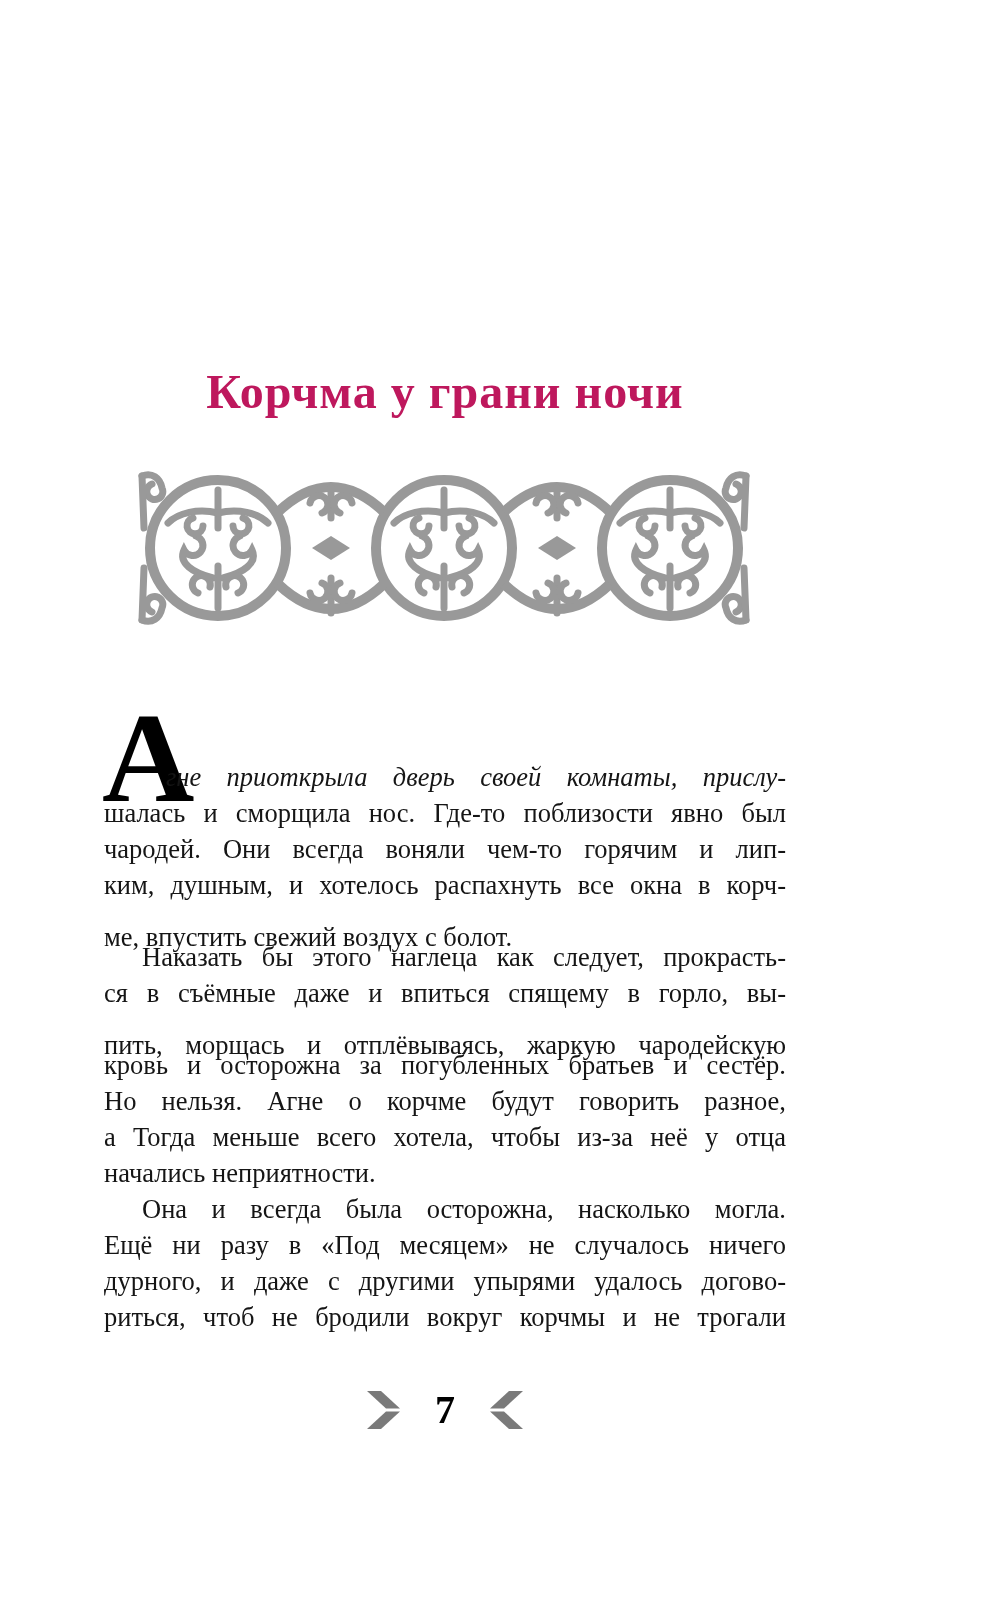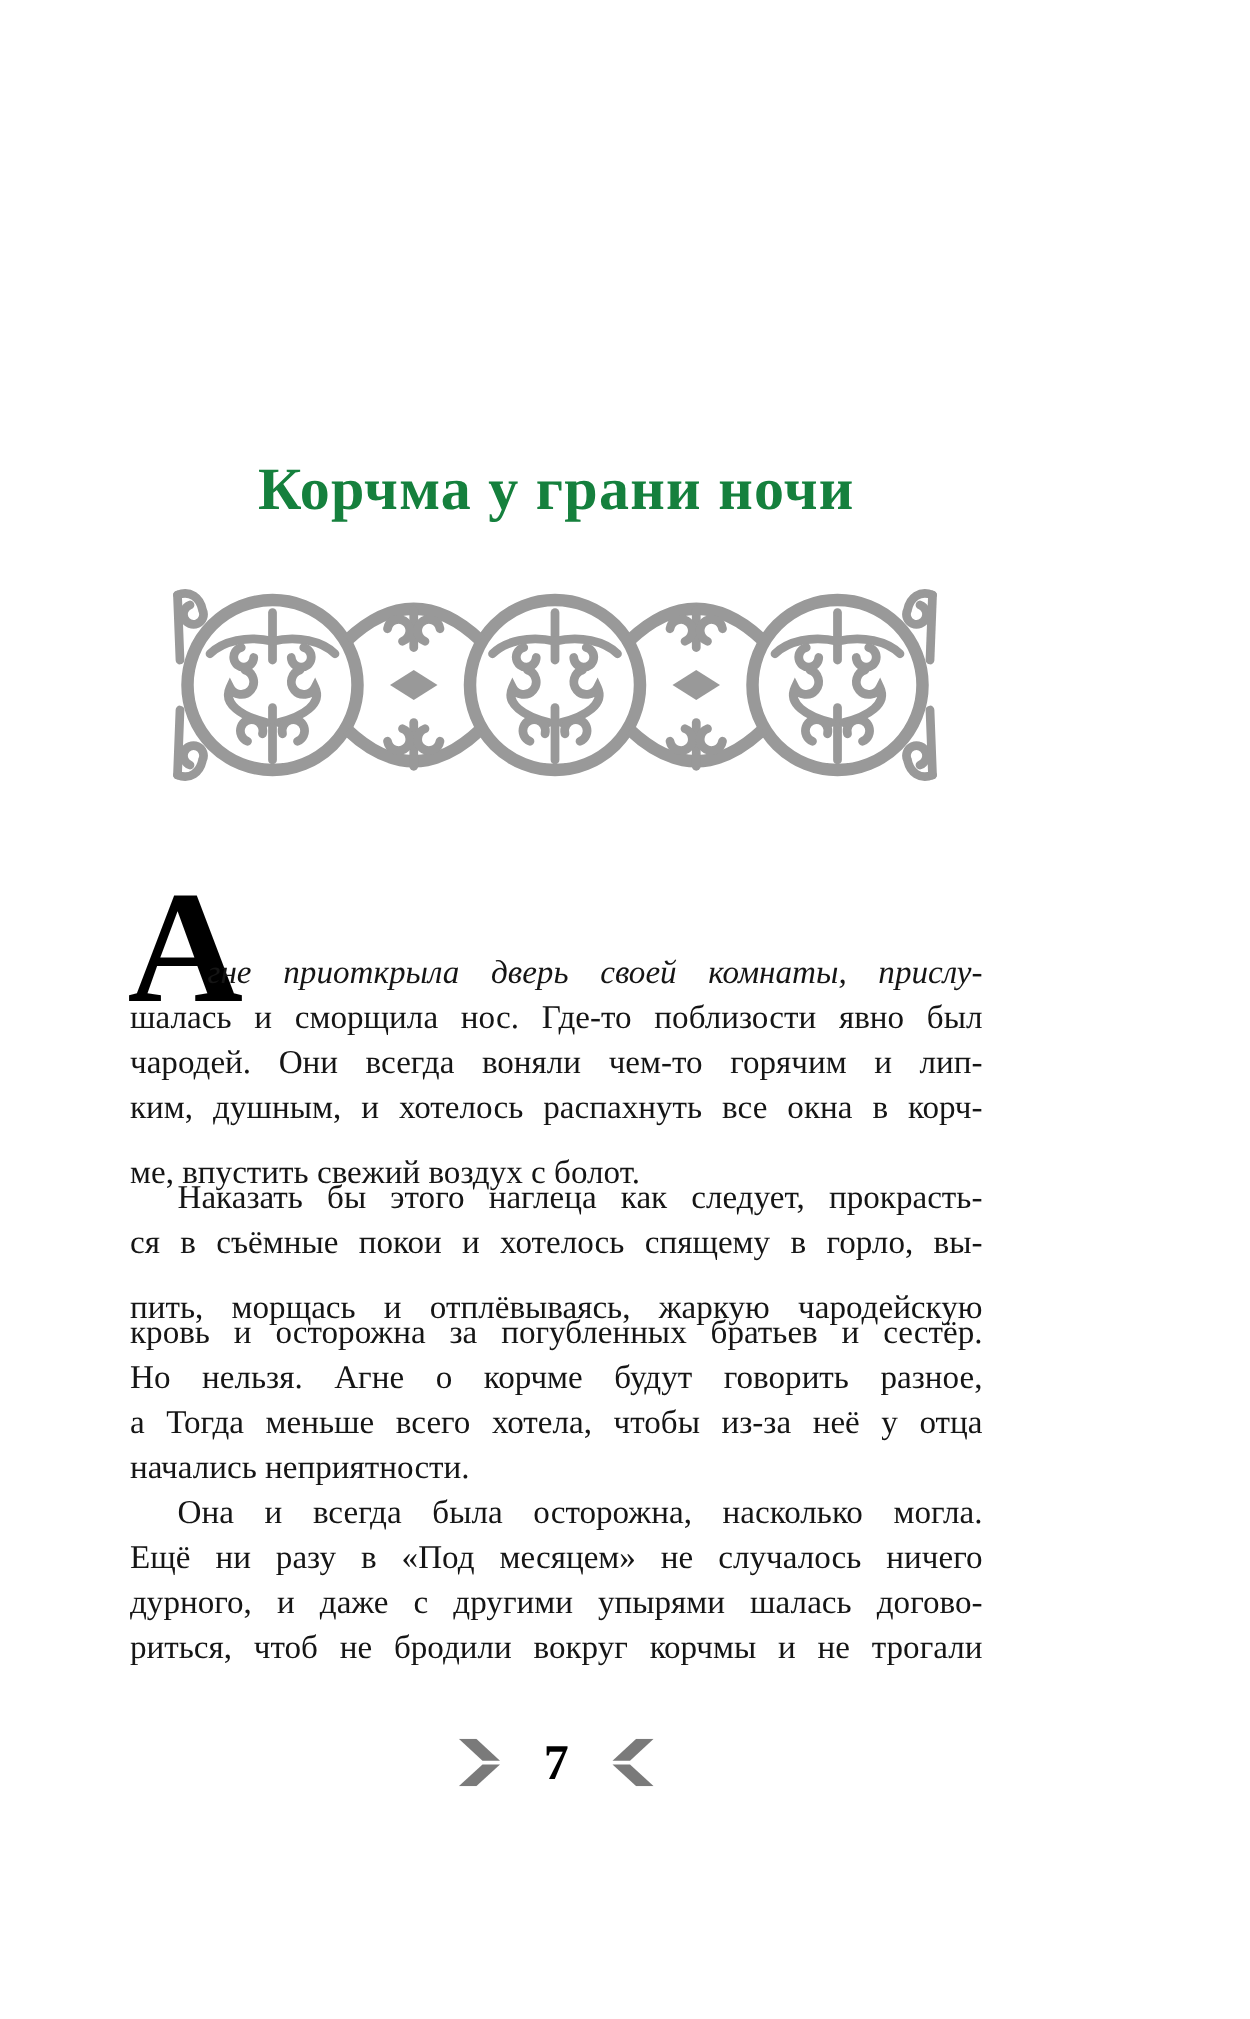--- a/index.html
+++ b/index.html
@@ -6,21 +6,21 @@
   body { width: 1000px; height: 1615px; position: relative; overflow: hidden; }
   .page { position: absolute; left: 0; top: 0; width: 1000px; height: 1615px; background: #fff; }
   .chapter-label {
     position: absolute; left: 0; width: 890px; top: 282px; text-align: center;
     font-family: "Liberation Serif", "DejaVu Serif", serif;
     font-size: 58px; letter-spacing: 9px; color: #111; line-height: 1;
   }
   .chapter-title {
     position: absolute; left: 0; width: 890px; top: 368px; text-align: center;
     font-family: "Liberation Serif", "DejaVu Serif", serif;
-    font-size: 48px; font-weight: bold; color: #15803d; line-height: 1; letter-spacing: 1px;
+    font-size: 48px; font-weight: bold; color: #be185d; line-height: 1; letter-spacing: 1px;
   }
   .ornament { position: absolute; left: 138px; top: 468px; width: 612px; height: 160px; }
   .body-text {
     position: absolute; left: 104px; top: 0; width: 682px;
     font-family: "Liberation Serif", "DejaVu Serif", serif;
     font-size: 26.5px; color: #151515;
   }
   .line { position: absolute; left: 0; width: 682px; white-space: nowrap; text-align: justify; text-align-last: justify; line-height: 1; }
   .line.last { text-align-last: left; }
   .line.indent { padding-left: 38px; width: 644px; }
@@ -126,29 +126,29 @@
 
   <div class="dropcap">А</div>
 
   <div class="body-text">
     <div class="line" style="left:62px; width:620px; top:764px;font-style:italic;">гне приоткрыла дверь своей комнаты, прислу-</div>
     <div class="line" style="top:800px;">шалась и сморщила нос. Где-то поблизости явно был</div>
     <div class="line" style="top:836px;">чародей. Они всегда воняли чем-то горячим и лип-</div>
     <div class="line" style="top:872px;">ким, душным, и хотелось распахнуть все окна в корч-</div>
     <div class="line last" style="top:908px;margin-top:16px;">ме, впустить свежий воздух с болот.</div>
     <div class="line indent" style="top:944px;">Наказать бы этого наглеца как следует, прокрасть-</div>
-    <div class="line" style="top:980px;">ся в съёмные покои и хотелось спящему в горло, вы-</div>
+    <div class="line" style="top:980px;">ся в съёмные даже и впиться спящему в горло, вы-</div>
     <div class="line" style="top:1016px;margin-top:16px;">пить, морщась и отплёвываясь, жаркую чародейскую</div>
     <div class="line" style="top:1052px;">кровь и осторожна за погубленных братьев и сестёр.</div>
     <div class="line" style="top:1088px;">Но нельзя. Агне о корчме будут говорить разное,</div>
     <div class="line" style="top:1124px;">а Тогда меньше всего хотела, чтобы из-за неё у отца</div>
     <div class="line last" style="top:1160px;">начались неприятности.</div>
     <div class="line indent" style="top:1196px;">Она и всегда была осторожна, насколько могла.</div>
     <div class="line" style="top:1232px;">Ещё ни разу в «Под месяцем» не случалось ничего</div>
-    <div class="line" style="top:1268px;">дурного, и даже с другими упырями шалась догово-</div>
+    <div class="line" style="top:1268px;">дурного, и даже с другими упырями удалось догово-</div>
     <div class="line" style="top:1304px;">риться, чтоб не бродили вокруг корчмы и не трогали</div>
   </div>
 
   <div class="folio">
     <svg class="chev" viewBox="0 0 34 38" xmlns="http://www.w3.org/2000/svg">
       <polygon points="0,0 14,0 33,17.5 19,17.5" fill="#7a7a7a"></polygon>
       <polygon points="19,20.5 33,20.5 14,38 0,38" fill="#7a7a7a"></polygon>
     </svg>
     <span class="folio-num">7</span>
     <svg class="chev" viewBox="0 0 34 38" xmlns="http://www.w3.org/2000/svg">

